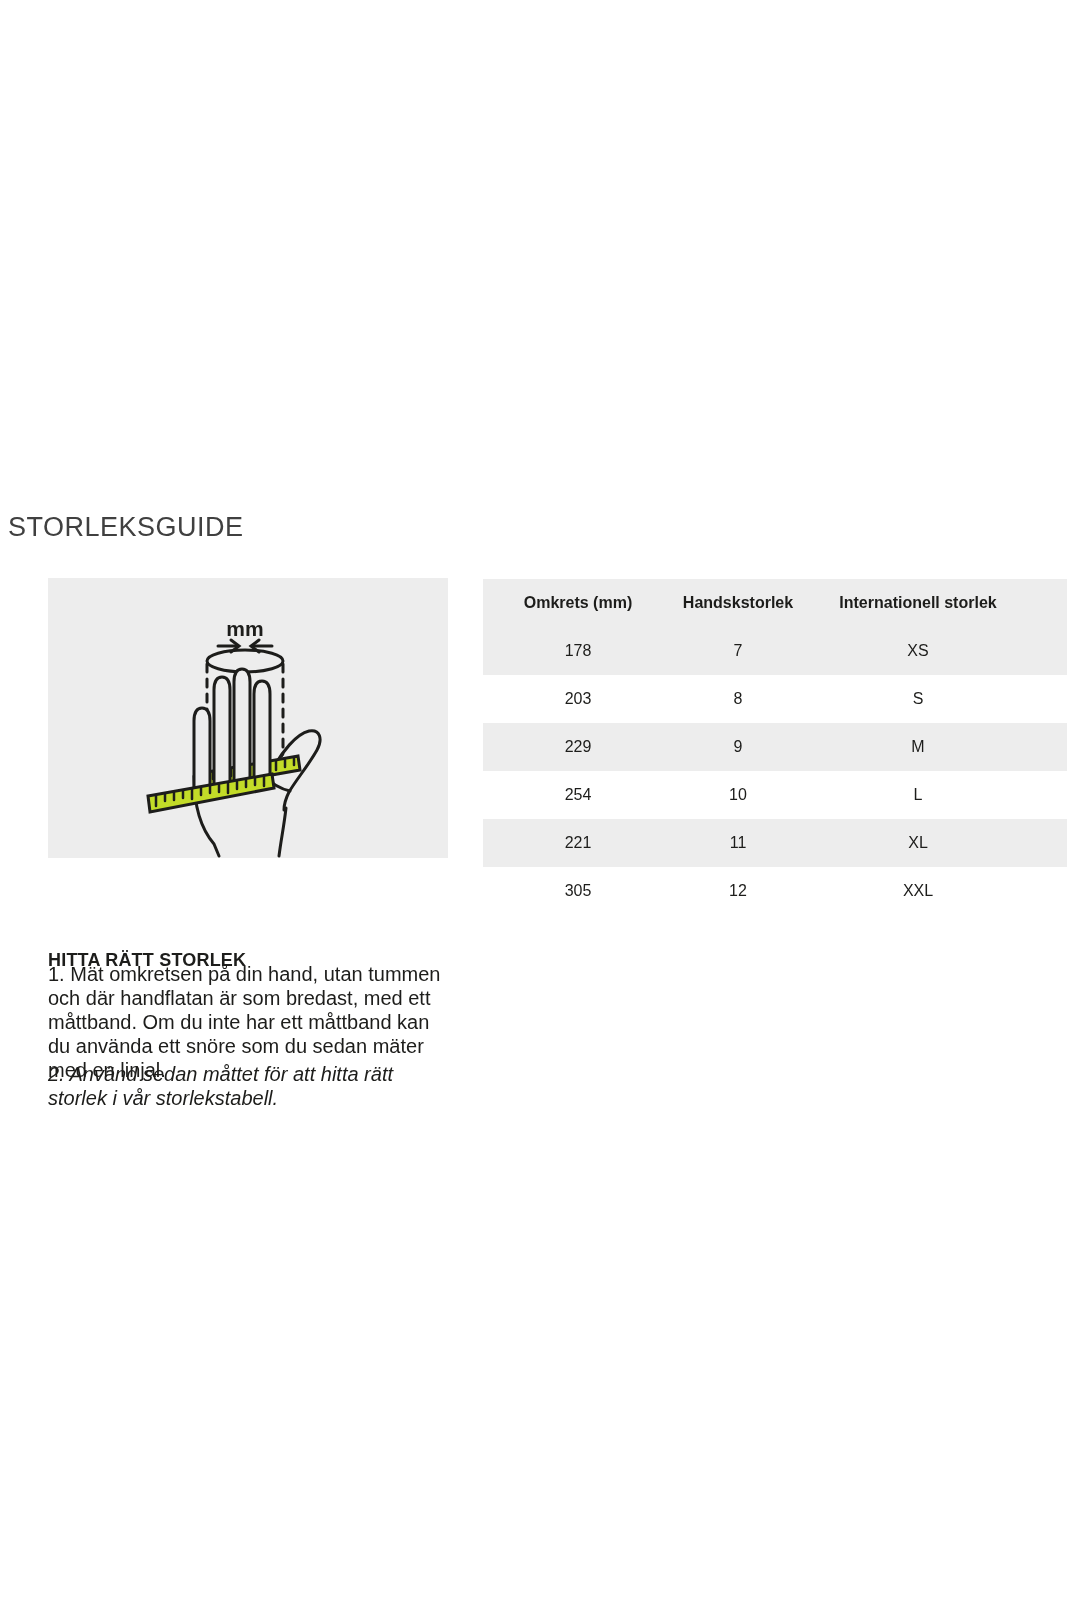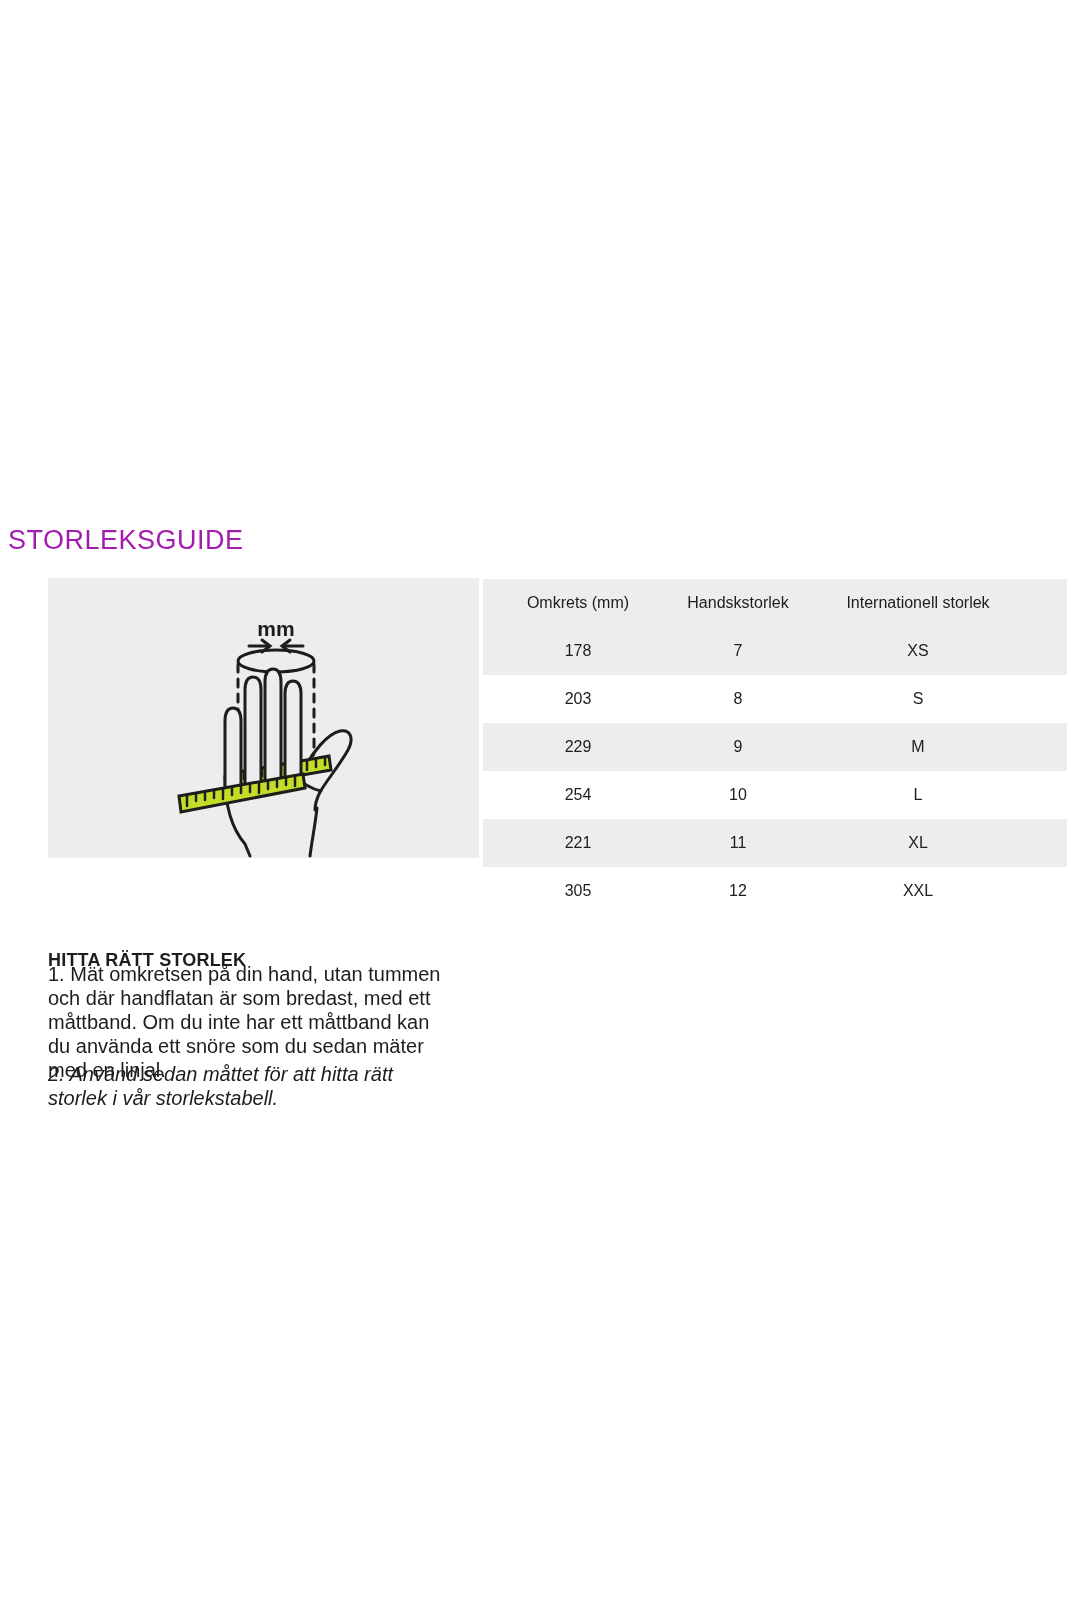--- a/index.html
+++ b/index.html
@@ -1,49 +1,48 @@
 <!DOCTYPE html>
 <html style="--stripe: #ededed; --box-bg: #ededed; --ruler: #c3dc28;"><head>
 <meta charset="utf-8">
 <style>
   html,body{margin:0;padding:0;}
   body{
     width:1067px;height:1600px;background:#ffffff;position:relative;
     font-family:"Liberation Sans", sans-serif;color:#1d1d1b;overflow:hidden;
   }
   .page-title{
-    position:absolute;left:8px;top:525px;
-    font-size:27px;font-weight:500;letter-spacing:0.5px;color:#a21caf;
+    position:absolute;left:8px;top:512px;
+    font-size:27px;font-weight:500;letter-spacing:0.5px;color:#404040;
   }
   
   .illustration-box{
     position:absolute;left:48px;top:578px;width:400px;height:280px;
     background:var(--box-bg,#ededed);
-    padding-left:31px;
   }
   .find-size-heading{
     position:absolute;left:48px;top:950px;width:404px;
     font-size:18px;font-weight:700;letter-spacing:0.2px;
   }
   .step-text{
     position:absolute;left:48px;width:404px;
     font-size:20px;line-height:24px;font-weight:400;
   }
   .step-1{top:942px;}
   .step-2{top:1042px;font-style:italic;}
   
   .size-table{
     position:absolute;left:483px;top:579px;width:584px;
   }
   .size-row{
     display:grid;grid-template-columns:190px 130px 230px;
     height:48px;align-items:center;text-align:center;
   }
   .size-row.striped{background:var(--stripe,#ededed);}
-  .size-row.header-row{font-weight:400;}
+  .size-row.header-row{font-weight:700;}
   .size-row .cell{font-size:16px;}
   svg text{font-family:"Liberation Sans", sans-serif;}
 </style>
 </head>
 <body>
 
 <div class="page-title">STORLEKSGUIDE</div>
 
 <div class="illustration-box">
   <svg width="400" height="280" viewBox="0 0 400 280">

